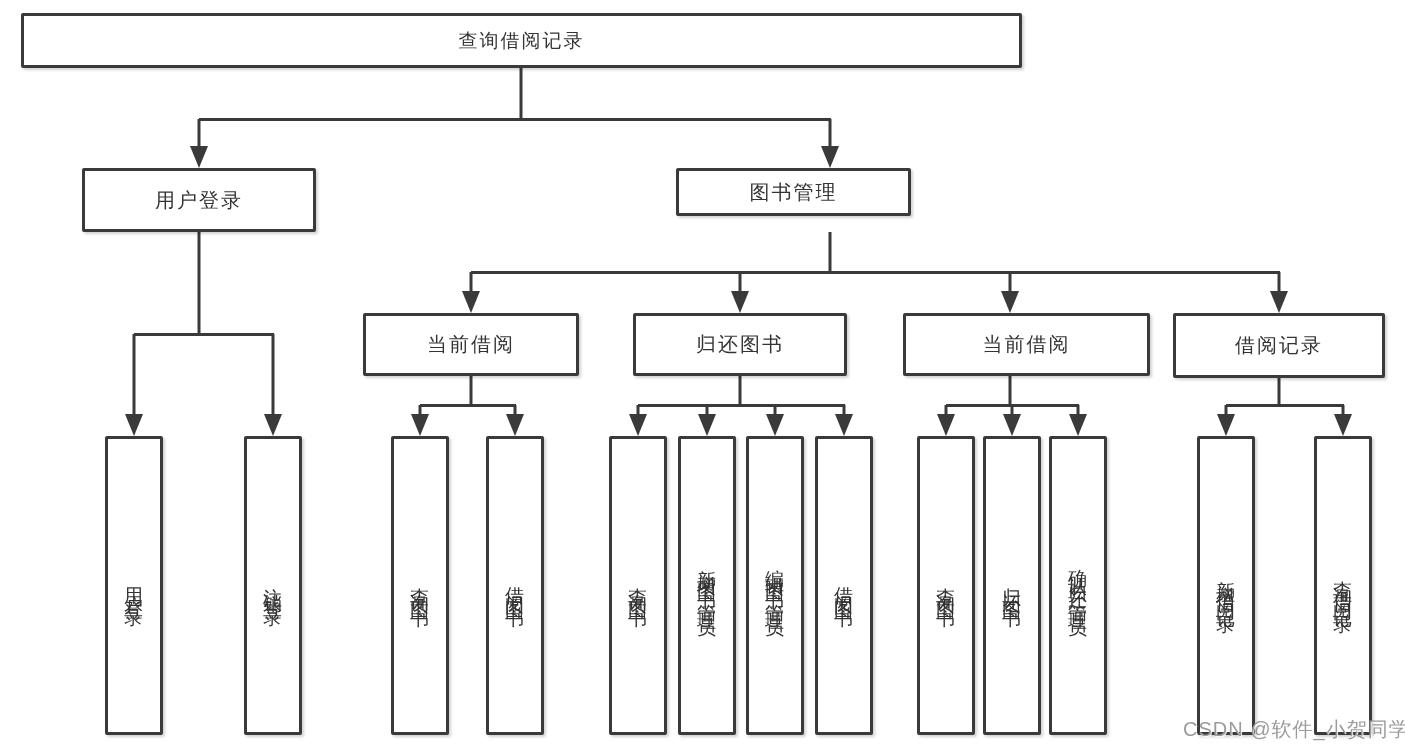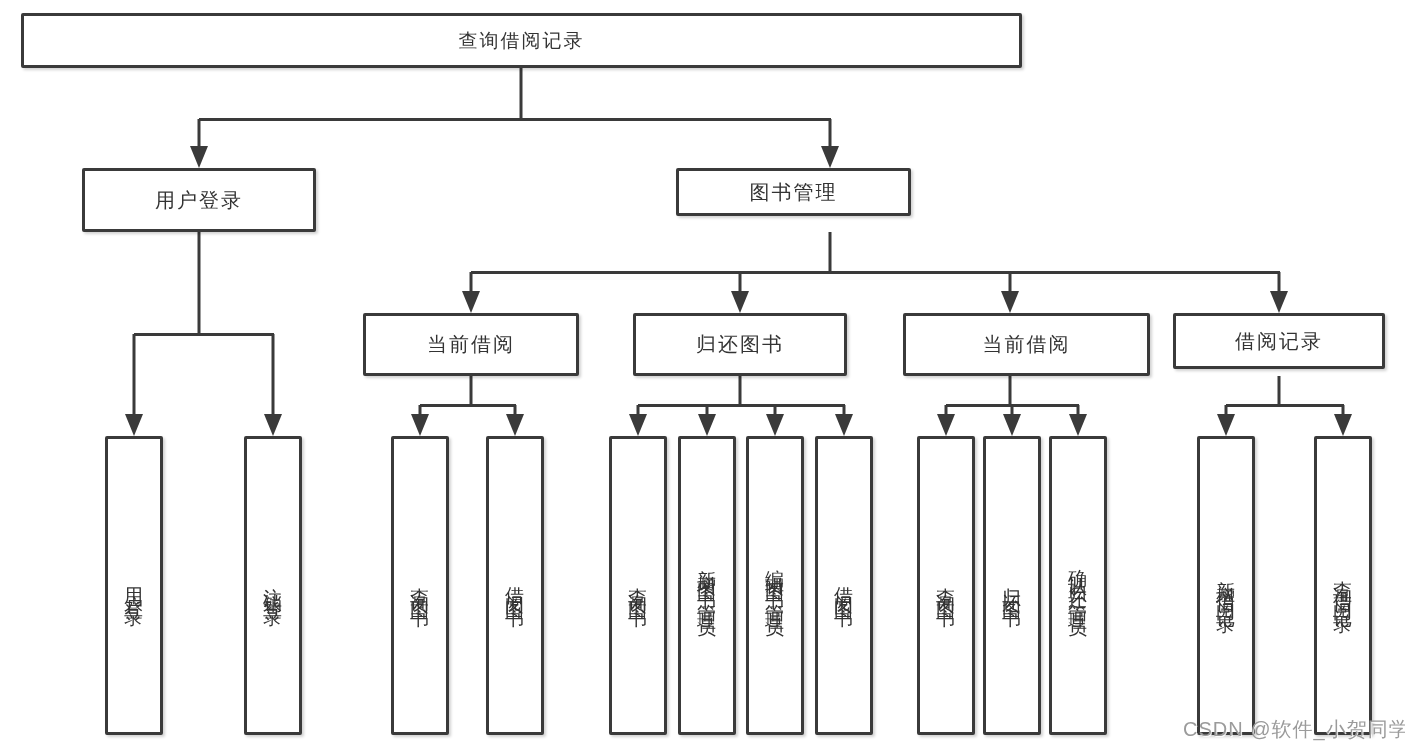--- a/index.html
+++ b/index.html
@@ -107,21 +107,21 @@
   </svg>
 
   <div class="box hbox root-box" style="left:21px;top:13px;width:1001px;height:55px">查询借阅记录</div>
 
   <div class="box hbox" style="left:82px;top:168px;width:234px;height:64px">用户登录</div>
   <div class="box hbox" style="left:676px;top:168px;width:235px;height:48px">图书管理</div>
 
   <div class="box hbox" style="left:363px;top:313px;width:216px;height:63px">当前借阅</div>
   <div class="box hbox" style="left:633px;top:313px;width:214px;height:63px">归还图书</div>
   <div class="box hbox" style="left:903px;top:313px;width:247px;height:63px">当前借阅</div>
-  <div class="box hbox" style="left:1173px;top:313px;width:212px;height:56px">借阅记录</div>
+  <div class="box hbox" style="left:1173px;top:313px;width:212px;height:65px">借阅记录</div>
 
   <div class="box vbox" style="left:105px;top:436px;width:58px;height:299px">用户登录</div>
   <div class="box vbox" style="left:244px;top:436px;width:58px;height:299px">注销登录</div>
 
   <div class="box vbox" style="left:391px;top:436px;width:58px;height:299px">查询图书</div>
   <div class="box vbox" style="left:486px;top:436px;width:58px;height:299px">借阅图书</div>
 
   <div class="box vbox" style="left:609px;top:436px;width:58px;height:299px">查询图书</div>
   <div class="box vbox" style="left:678px;top:436px;width:58px;height:299px">新增图书（管理员）</div>
   <div class="box vbox" style="left:746px;top:436px;width:58px;height:299px">编辑图书（管理员）</div>

